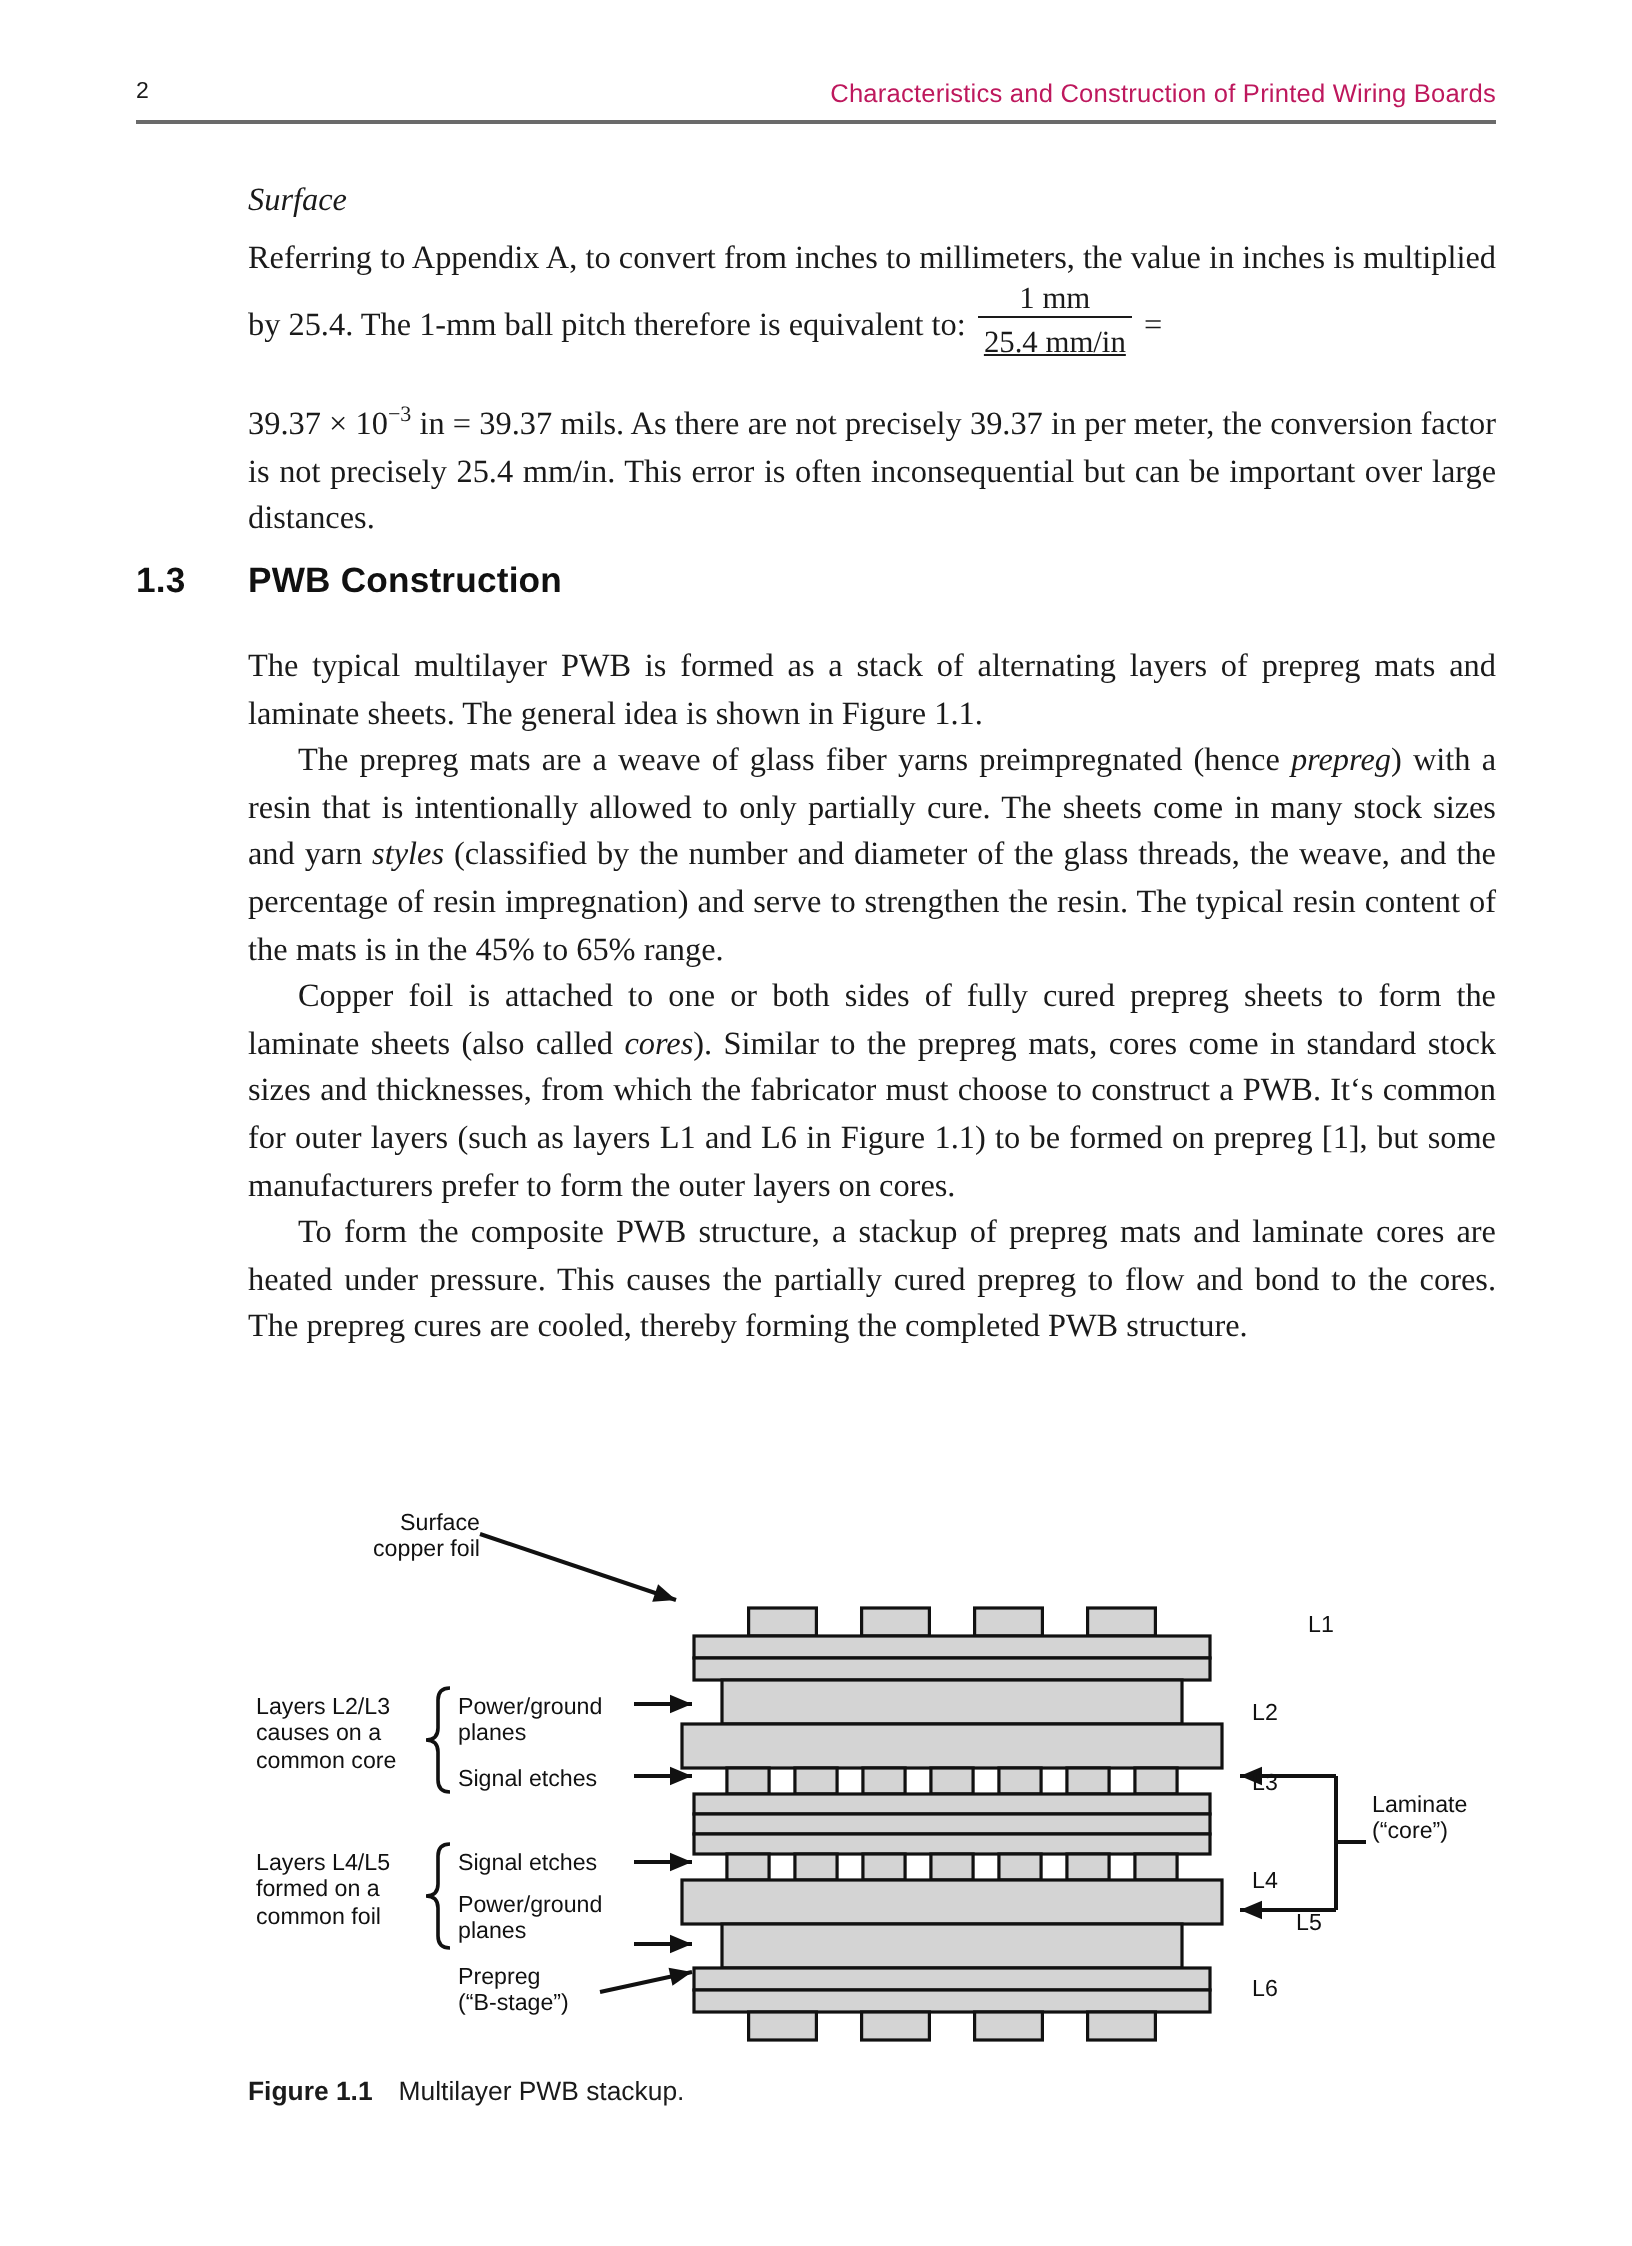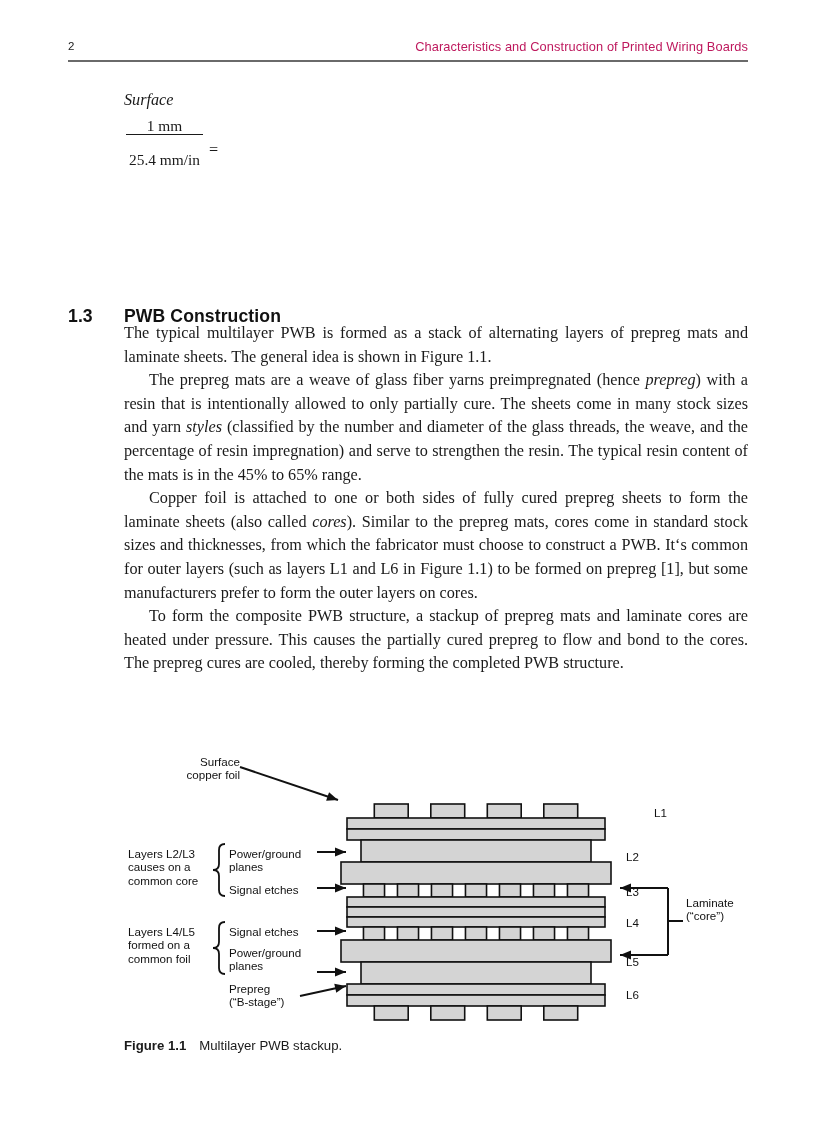--- a/index.html
+++ b/index.html
@@ -60,34 +60,33 @@
     display:inline-block;
     vertical-align:middle;
     text-align:center;
     line-height:1.12;
     font-size:15.4px;
     margin:0 2px;
     position:relative;
     top:-1px;
   }
   .frac .num { display:block; padding:0 3px; }
-  .frac .den { display:block; padding:16px 3px; border-top:1.1px solid #1a1a1a; }
+  .frac .den { display:block; padding:4px 3px; border-top:1.1px solid #1a1a1a;text-decoration:underline; }
 
   sup.exp { font-size:.68em; vertical-align:super; line-height:0; }
 
   
   .h2 {
     position:absolute; left:68px; top:280px;
     font-family:"Liberation Sans", sans-serif;
     font-weight:bold;
     font-size:17.6px;
     color:#111;
     letter-spacing:.1px;
     white-space:nowrap;
-    margin-top:26px;
   }
   .h2 .num { display:inline-block; width:56px; }
 
   
   .figure { position:absolute; left:0; top:740px; width:652px; height:300px;text-decoration:underline; }
   .fig-cap {
     position:absolute; left:124px; top:1038px;
     font-family:"Liberation Sans", sans-serif;
     font-size:13.2px; color:#1a1a1a;text-align:center;
   }
@@ -113,25 +112,29 @@
     <div class="rhtitle">Characteristics and Construction of Printed Wiring Boards</div>
     <div class="rule"></div>
   </div>
 
   <div class="col">
 
     <div class="solution" style="position:absolute; top:89px; left:0;">Surface</div>
 
     <div style="position:absolute; top:118px; left:0; width:624px;">
       <p class="body" style="text-align:justify;">
+        <span>Referring to Appendix A, to convert from inches to millimeters, the value in inches is multiplied by 25.4. The 1-mm ball pitch therefore is equivalent to:</span>
         <span class="frac">
           <span class="num">1 mm</span>
           <span class="den">25.4 mm/in</span>
         </span>
         <span>=</span>
+      </p>
+      <p class="body" style="margin-top:16px;">
+        <span>39.37 × 10</span><sup class="exp">−3</sup><span> in = 39.37 mils. As there are not precisely 39.37 in per meter, the conversion factor is not precisely 25.4 mm/in. This error is often inconsequential but can be important over large distances.</span>
       </p>
     </div>
   </div>
 
   <div class="h2">
     <span class="num">1.3</span><span>PWB Construction</span>
   </div>
 
   <div class="col" style="top:322px;">
     <p class="body" id="para0"><span>The typical multilayer PWB is formed as a stack of alternating layers of prepreg mats and laminate sheets. The general idea is shown in Figure 1.1.</span></p>
@@ -220,22 +223,22 @@
 planes</div>
     <div class="figtext" style="left:229px; top:242px;">Prepreg
 (“B-stage”)</div>
 
     <div class="figtext" style="left:686px; top:156px;">Laminate
 (“core”)</div>
 
     <div class="figtext" style="left:654px; top:66px;">L1</div>
     <div class="figtext" style="left:626px; top:110px;">L2</div>
     <div class="figtext" style="left:626px; top:145px;">L3</div>
-    <div class="figtext" style="left:626px; top:176px;">L4</div>
-    <div class="figtext" style="left:626px; top:215px;">L5</div>
+    <div class="figtext" style="left:626px; top:194px;">L4</div>
+    <div class="figtext" style="left:648px; top:215px;">L5</div>
     <div class="figtext" style="left:626px; top:248px;">L6</div>
   </div>
 
   <div class="fig-cap">
     <b>Figure 1.1</b><span>Multilayer PWB stackup.</span>
   </div>
 
 </div>
 
 </body></html>

